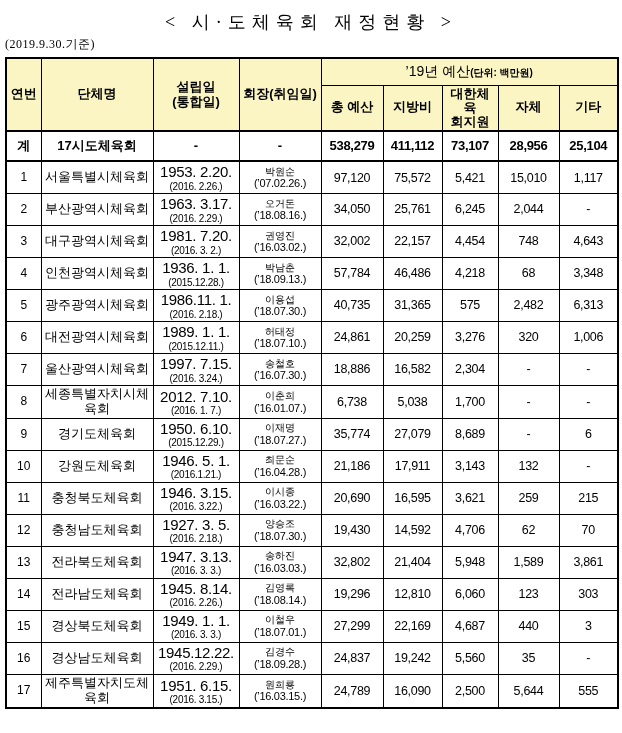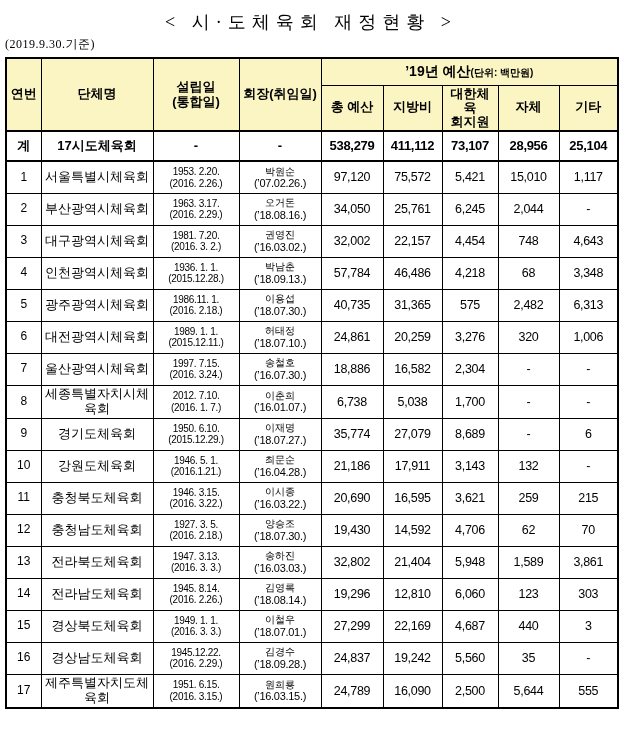--- a/index.html
+++ b/index.html
@@ -44,37 +44,37 @@
     overflow: hidden;
   }
   thead th {
     background: var(--header-bg);
     font-weight: bold;
     font-size: 13px;
   }
   thead tr.h-group th { height: 27px; }
   thead tr.h-sub th   { height: 34px; border-bottom: 2px solid var(--border); }
   thead th[rowspan]   { border-bottom: 2px solid var(--border); }
-  th .g1 { font-size: 14px; font-weight: bold; }
+  th .g1 { font-size: 14px; font-weight: normal; }
   th .g2 { font-size: 10px; font-weight: bold; }
   th .hl { display: block; line-height: 1.1; }
   th.c-ksoc { line-height: 1.05; padding: 0; margin-left: 46px; }
 
   tr.summary-row td {
     font-weight: bold;
     height: 30px;
     font-size: 13px;
     border-bottom: 2px solid var(--border);
   }
   tr.data-row td { height: 32px; }
 
   .c-no   { font-size: 12px; }
   .c-org  { font-size: 13px; }
   .c-num  { font-size: 12.5px; letter-spacing: -0.3px; }
-  .c-date .l1 { font-size: 10px; letter-spacing: -0.3px; text-align: center; }
+  .c-date .l1 { font-size: 15px; letter-spacing: -0.3px; text-align: center; }
   .c-date .l2 { font-size: 10px;   letter-spacing: -0.3px; }
   .c-pres .l1 { font-size: 10px; }
   .c-pres .l2p{ font-size: 11px; letter-spacing: -0.3px; }
 </style>
 </head>
 <body>
 
 <div class="page">
   <div class="title">&lt; 시·도체육회 재정현황 &gt;</div>
   <div class="date-note">(2019.9.30.기준)</div>

